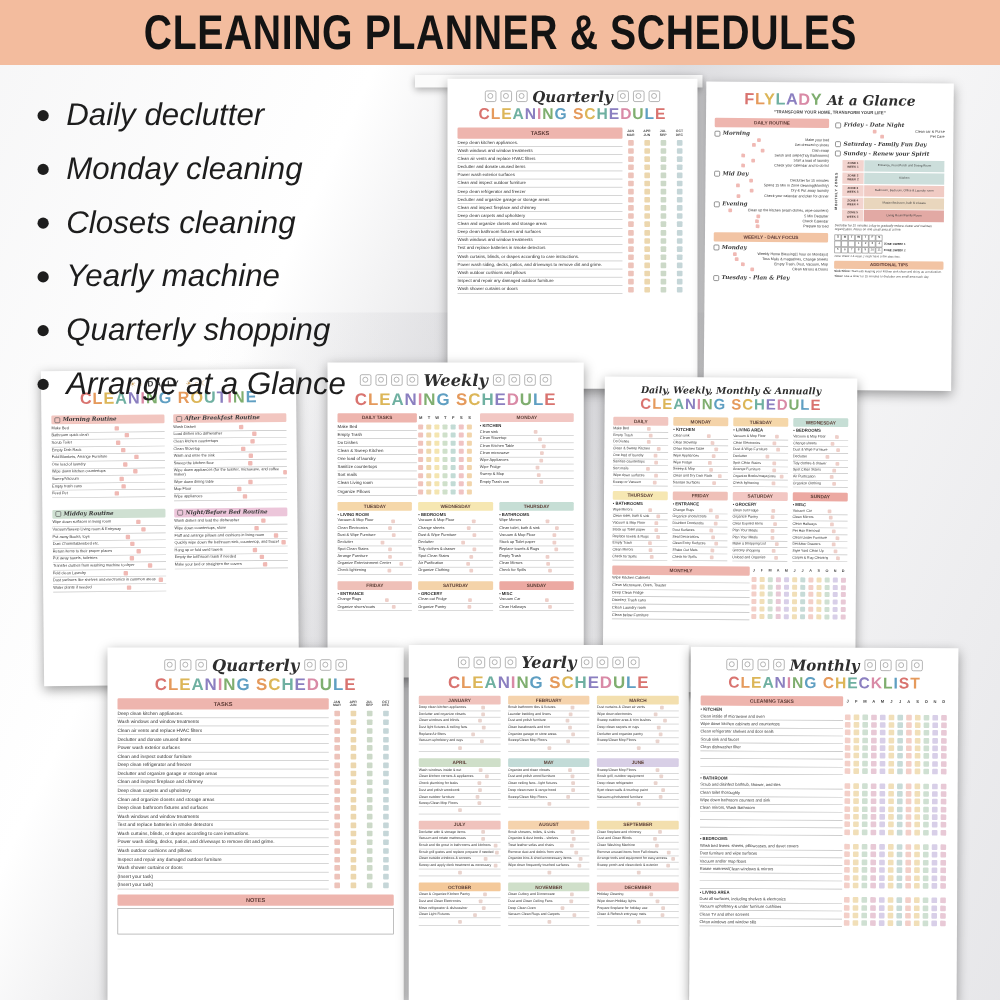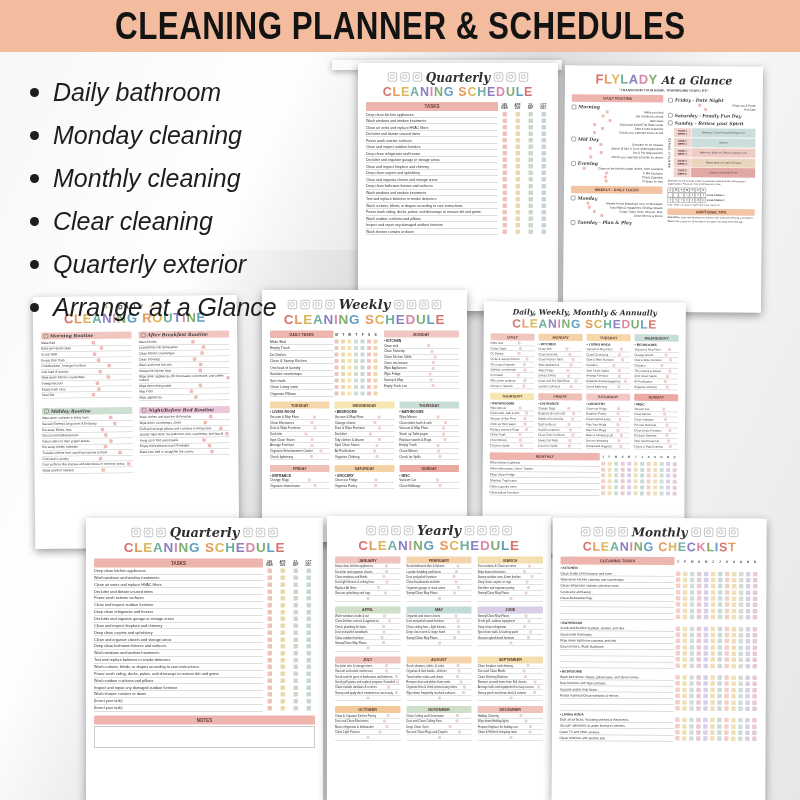--- a/index.html
+++ b/index.html
@@ -62,37 +62,37 @@
 <div class="fold fold1"></div>
 <div class="fold fold2"></div>
 
 <header class="banner" id="banner" style="background: rgb(243, 188, 158);">
   <h1>CLEANING PLANNER &amp; SCHEDULES</h1>
 </header>
 
 <ul class="features" id="features">
     <li>
       <span class="dot"></span>
-      <span>Daily bathroom</span>
+      <span>Daily declutter</span>
     </li>
     <li>
       <span class="dot"></span>
       <span>Monday cleaning</span>
     </li>
     <li>
       <span class="dot"></span>
-      <span>Monthly cleaning</span>
+      <span>Closets cleaning</span>
     </li>
     <li>
       <span class="dot"></span>
-      <span>Clear cleaning</span>
+      <span>Yearly machine</span>
     </li>
     <li>
       <span class="dot"></span>
-      <span>Quarterly exterior</span>
+      <span>Quarterly shopping</span>
     </li>
     <li>
       <span class="dot"></span>
       <span>Arrange at a Glance</span>
     </li>
   </ul>
 
 <div class="sliver" style="left:332px;top:60px;width:230px;height:10px;z-index:0;"></div>
 <div class="sliver" style="left:540px;top:530px;width:16px;height:270px;z-index:2;"></div>
 

